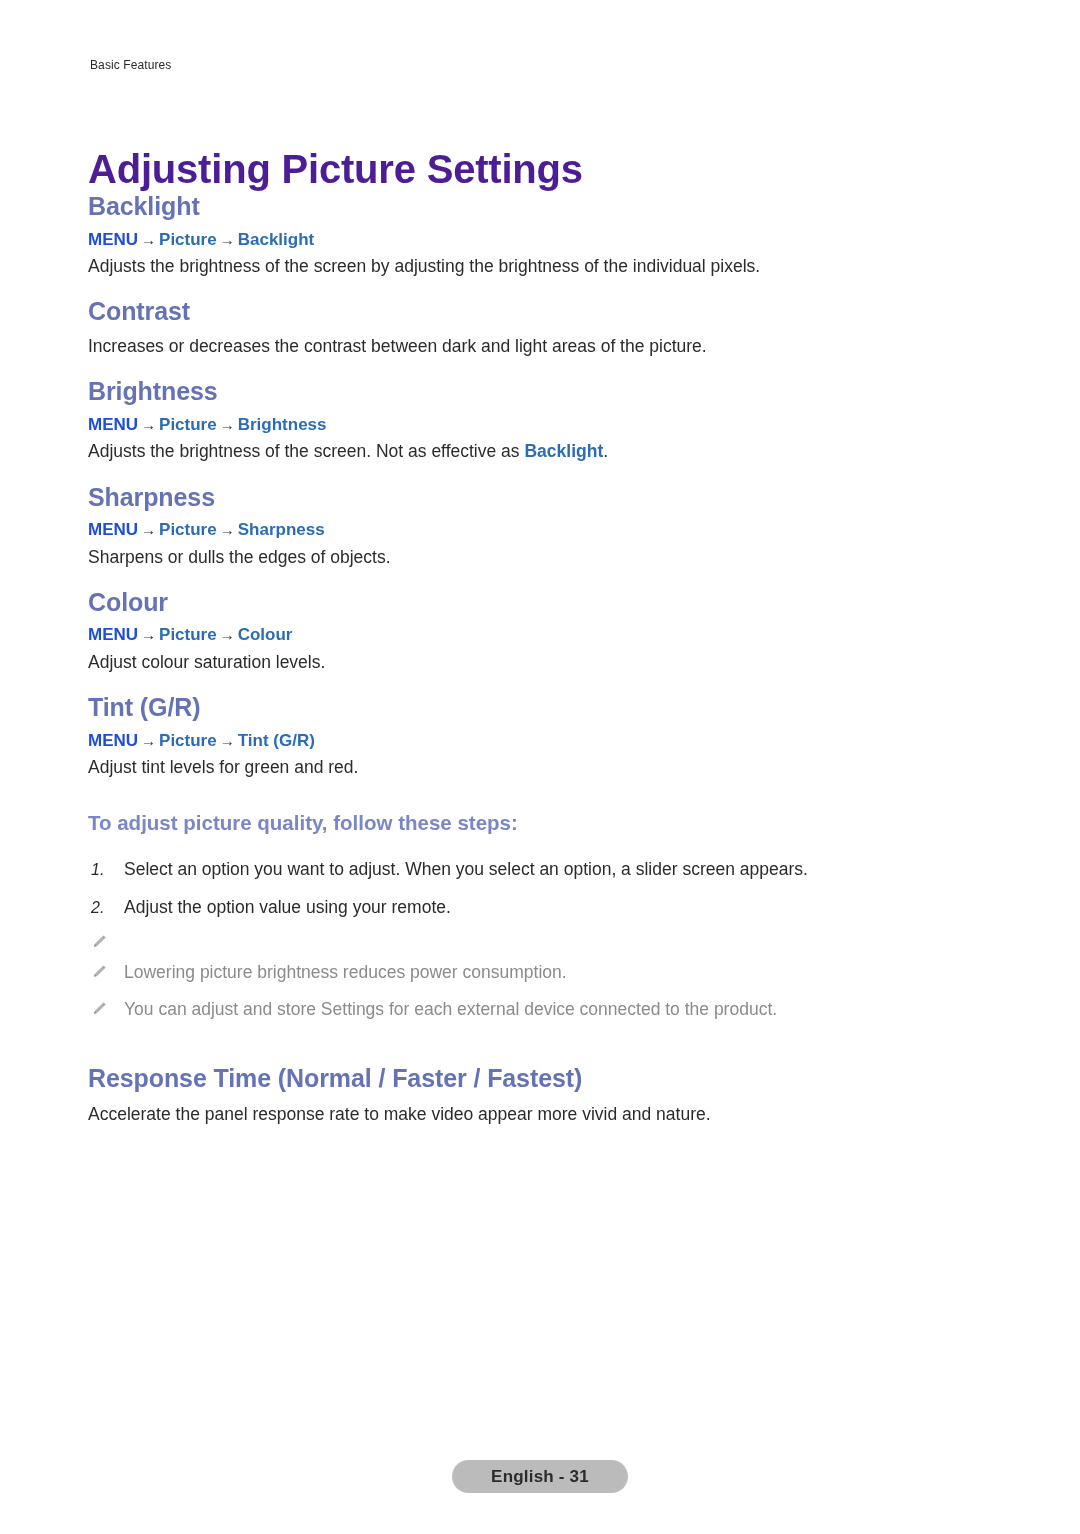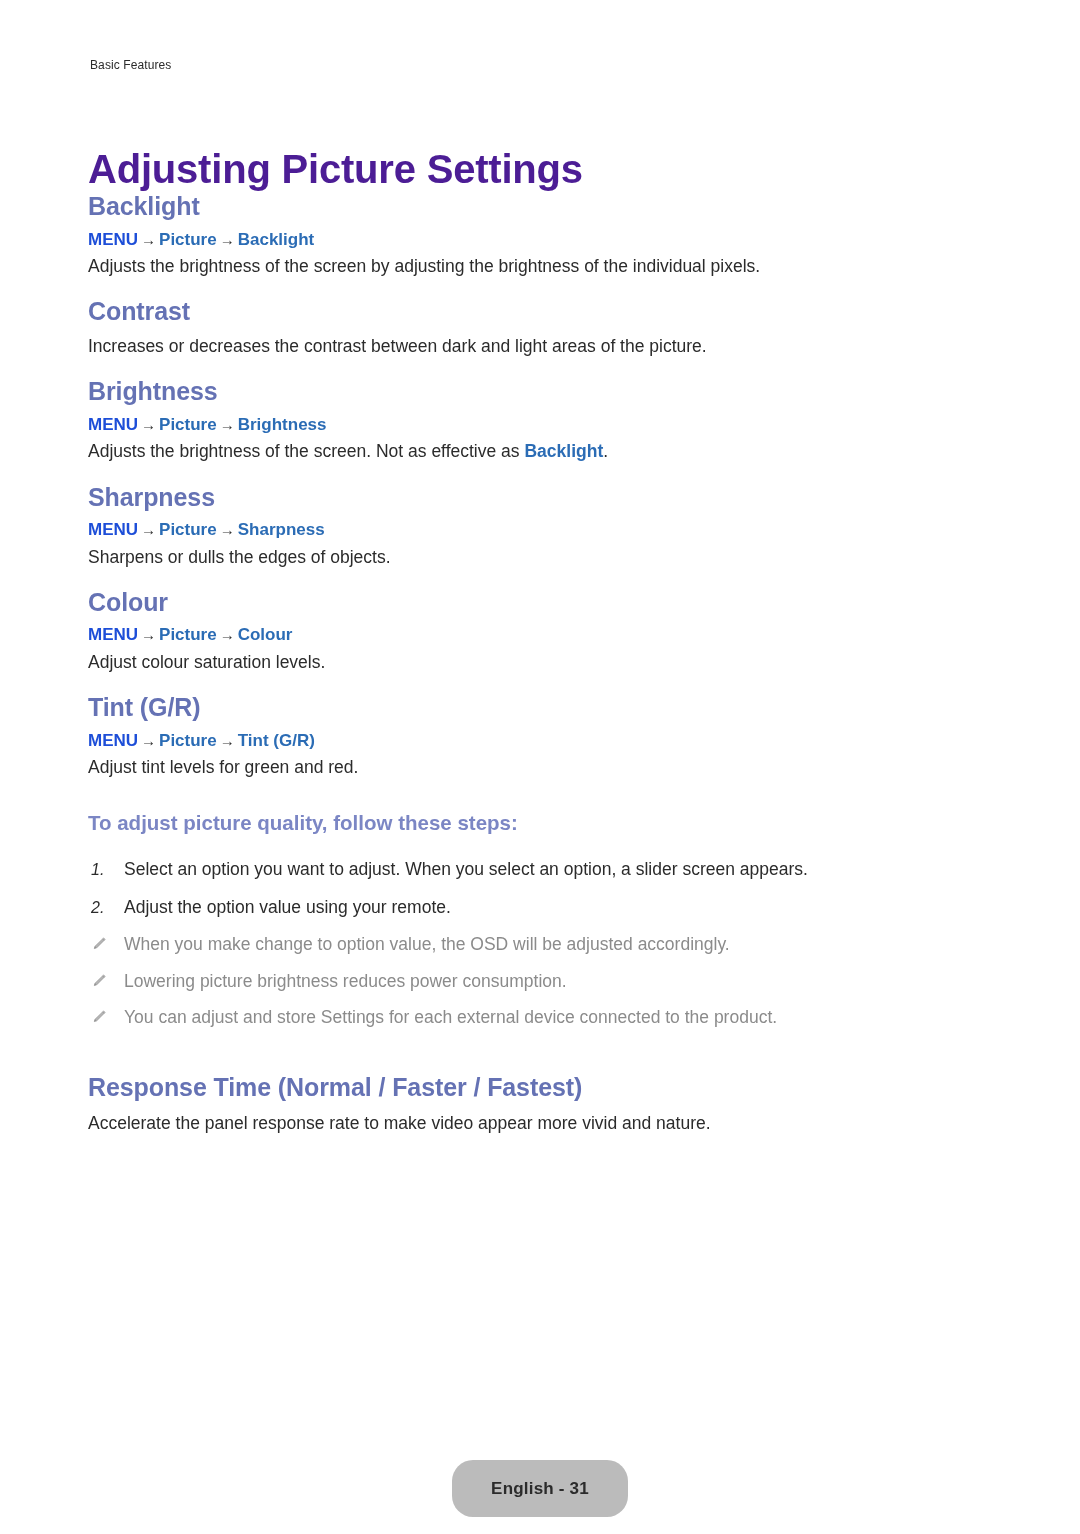--- a/index.html
+++ b/index.html
@@ -170,21 +170,21 @@
     left: 0;
     right: 0;
     top: 1460px;
     display: flex;
     justify-content: center;
   }
   .footer-pill {
     background: #bbbbbb;
     border-radius: 21px;
     width: 176px;
-    height: 57px;
+    height: 33px;
     display: flex;
     align-items: center;
     justify-content: center;
     font-size: 17px;
     font-weight: bold;
     color: #2b2b2b;
     letter-spacing: .2px;
   }
 </style>
 </head>
@@ -256,21 +256,20 @@
       </div>
 
       <div class="note-row">
         <span class="note-icon">
           <svg width="16" height="16" viewBox="0 0 16 16">
             <path d="M12.6 1.9 L14.1 3.4 L5.6 11.9 L3.3 12.6 L4.0 10.3 Z" fill="#b5b5b5" stroke="#9a9a9a" stroke-width="0.7"></path>
             <path d="M3.3 12.6 L4.0 10.3 L5.1 11.4 Z" fill="#8d8d8d"></path>
             <path d="M11.6 2.9 L13.1 4.4" stroke="#8d8d8d" stroke-width="0.7"></path>
           </svg>
         </span>
-        <span class="note-text">When you make change to option value, the OSD will be adjusted accordingly.</span>
       </div>
       <div class="note-row">
         <span class="note-icon">
           <svg width="16" height="16" viewBox="0 0 16 16">
             <path d="M12.6 1.9 L14.1 3.4 L5.6 11.9 L3.3 12.6 L4.0 10.3 Z" fill="#b5b5b5" stroke="#9a9a9a" stroke-width="0.7"></path>
             <path d="M3.3 12.6 L4.0 10.3 L5.1 11.4 Z" fill="#8d8d8d"></path>
             <path d="M11.6 2.9 L13.1 4.4" stroke="#8d8d8d" stroke-width="0.7"></path>
           </svg>
         </span>
         <span class="note-text">Lowering picture brightness reduces power consumption.</span>

